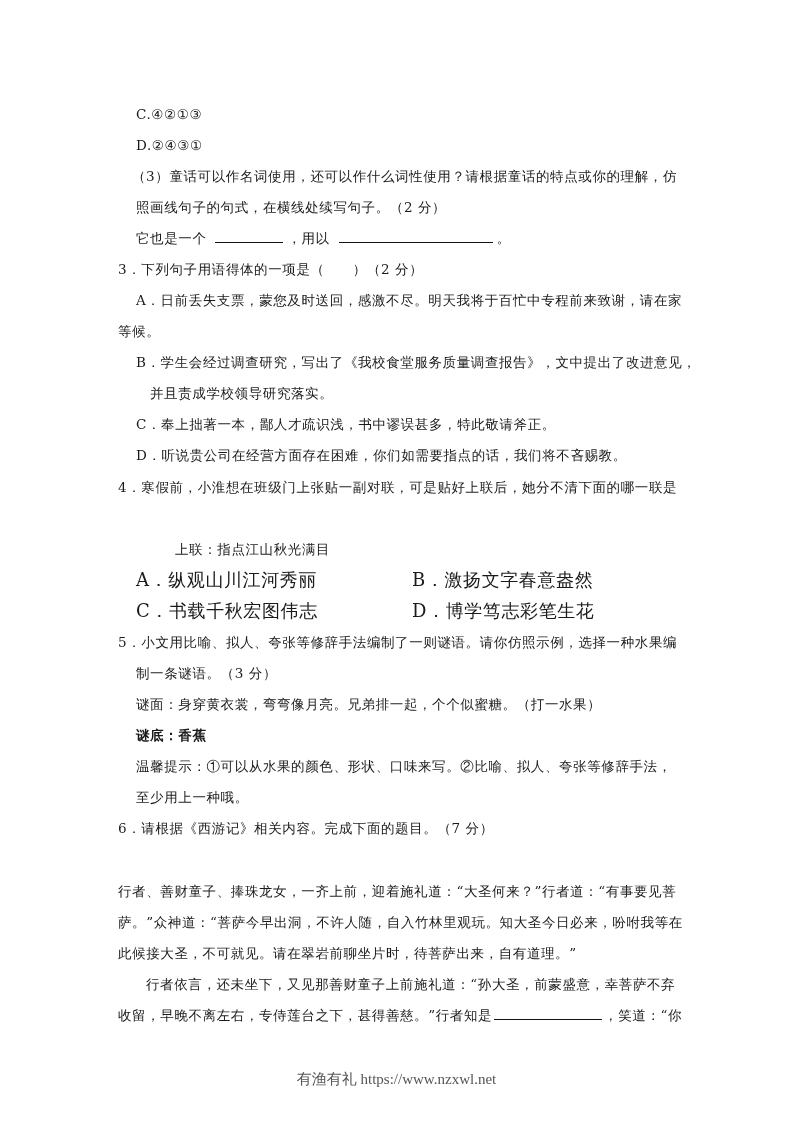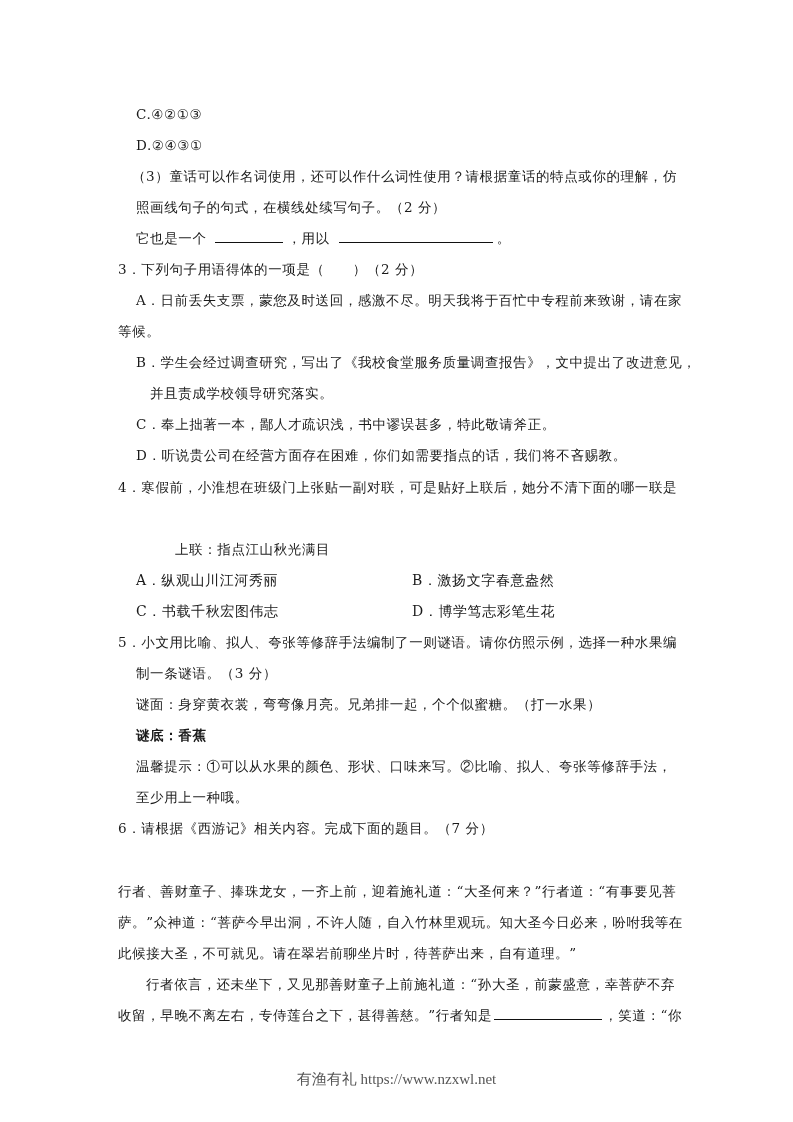--- a/index.html
+++ b/index.html
@@ -1,21 +1,21 @@
 <!DOCTYPE html>
 <html><head>
 <meta charset="utf-8">
 <style>
   html, body { margin: 0; padding: 0; background: #ffffff; }
   body { width: 793px; height: 1122px; position: relative; overflow: hidden;
          font-family: "DejaVu Serif", "Liberation Serif", serif; color: #1a1a1a; }
   .page { position: absolute; left: 0; top: 0; width: 793px; height: 908px; }
   .line { position: absolute; font-size: 13.5px; line-height: 20px; white-space: nowrap; letter-spacing: 0.6px; }
   .blank { display: inline-block; border-bottom: 1px solid #111; vertical-align: baseline; height: 14px; }
-  .opt { position: absolute; font-size: 14px; line-height: 20px; white-space: nowrap; letter-spacing: 0.6px; }
+  .opt { position: absolute; font-size: 18px; line-height: 20px; white-space: nowrap; letter-spacing: 0.6px; }
   .footer { position: absolute; left: 0; width: 793px; top: 1070px; text-align: center;
             font-family: Liberation Serif, serif; font-size: 15px; color: #555; }
 </style>
 </head>
 <body>
 
 <div class="page">
 
   <div class="line" style="left:136px; top:104px;">C.④②①③</div>
   <div class="line" style="left:136px; top:135px;">D.②④③①</div>

